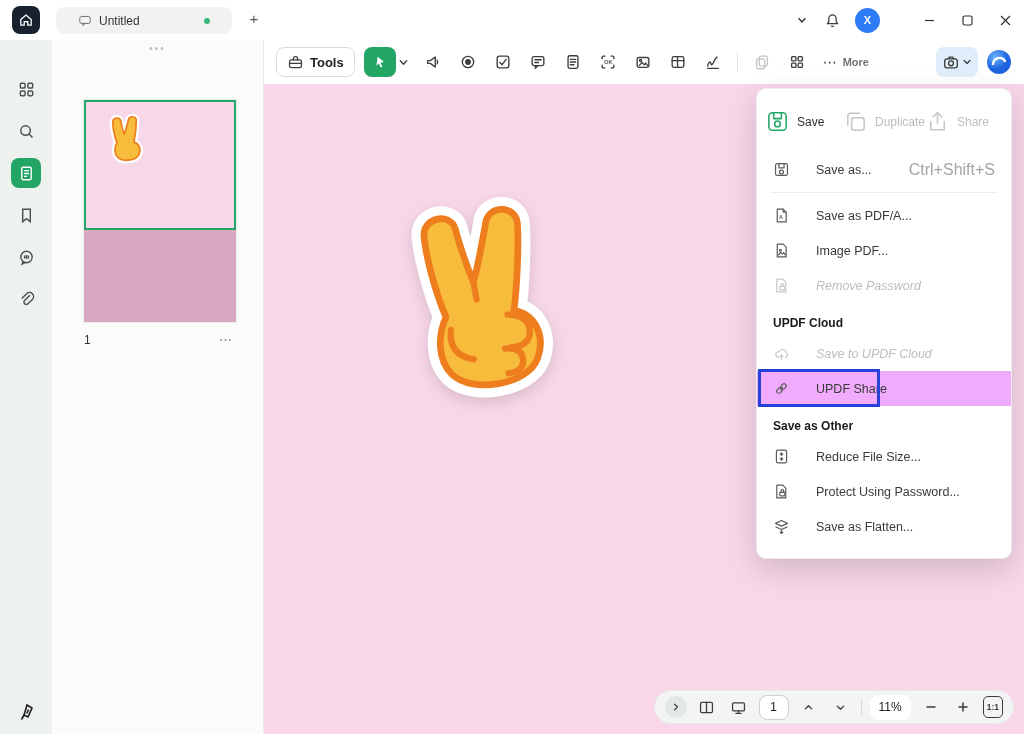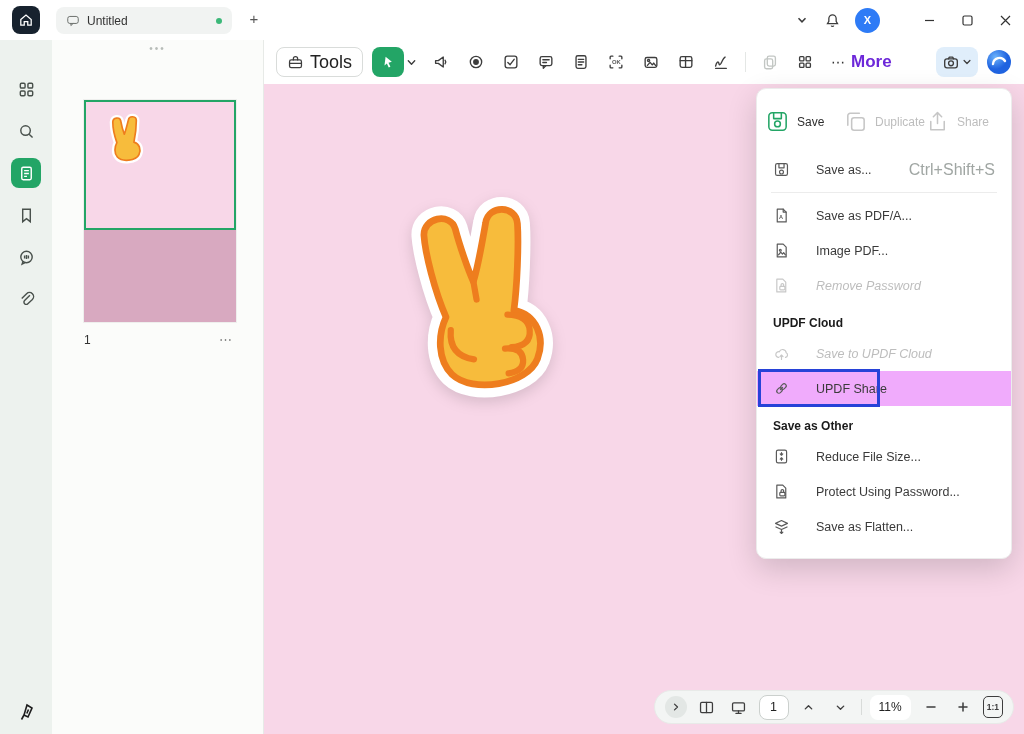--- a/index.html
+++ b/index.html
@@ -4,21 +4,21 @@
 <style>
   * { margin:0; padding:0; box-sizing:border-box; }
   html,body { width:1024px; height:734px; }
   body { font-family:"Liberation Sans", sans-serif; background:#fff; overflow:hidden; }
   .app { position:relative; width:1024px; height:734px; background:#fff; }
 
   
   .titlebar { position:absolute; top:0; left:0; right:0; height:40px; background:#fff; display:flex; align-items:center; z-index:40; }
   .home-btn { position:absolute; left:12px; top:6px; width:28px; height:28px; background:#17222e; border-radius:8px; display:flex; align-items:center; justify-content:center; cursor:pointer; }
   .home-btn svg { stroke:#fff; fill:none; stroke-width:1.6; }
-  .tab { position:absolute; left:56px; top:7px; height:27px; width:176px; background:#f1f3f2; border-radius:8px; display:flex; align-items:center; gap:7px; padding:0 10px; cursor:pointer; }
+  .tab { position:absolute; left:56px; top:7px; height:27px; width:176px; background:#f1f3f2; border-radius:8px; display:flex; align-items:center; gap:7px; padding:0 22px; cursor:pointer; }
   .tab svg { stroke:#6a6f6c; fill:none; stroke-width:1.4; flex:none; }
   .tab-title { font-size:12px; color:#333; }
   .tab-dot { width:6px; height:6px; border-radius:50%; background:#3cb879; margin-left:auto; }
   .add-tab { position:absolute; left:244px; top:10px; font-size:15px; color:#555; cursor:pointer; width:20px; text-align:center; }
   .tb-right { position:absolute; right:0; top:0; height:40px; display:flex; align-items:center; }
   .tb-btn { width:30px; height:30px; display:flex; align-items:center; justify-content:center; cursor:pointer; }
   .tb-btn svg { stroke:#3c3c3c; fill:none; stroke-width:1.5; }
   .avatar { width:25px; height:25px; border-radius:50%; background:#2e7bf6; color:#fff; font-size:11px; font-weight:bold; display:flex; align-items:center; justify-content:center; margin:0 8px; cursor:pointer; }
   .win-group { display:flex; margin-left:22px; }
   .win-btn { width:38px; height:40px; display:flex; align-items:center; justify-content:center; cursor:pointer; }
@@ -45,29 +45,29 @@
   .thumb-rest { position:absolute; left:0; right:0; top:130px; bottom:0; background:#d8a9c0; }
   .thumb-sticker { position:absolute; left:18px; top:10px; width:48px; }
   .thumb-footer { position:absolute; left:32px; top:292px; width:152px; display:flex; align-items:center; }
   .thumb-num { font-size:12px; color:#333; }
   .thumb-more { margin-left:auto; color:#666; font-size:13px; cursor:pointer; padding-right:4px; }
 
   
   .toolbar { position:absolute; top:40px; left:264px; right:0; height:44px; background:#fff; display:flex; align-items:center; padding:0 12px; gap:5px; }
   .toolbar svg { stroke:#3d3d3d; fill:none; stroke-width:1.5; stroke-linecap:round; stroke-linejoin:round; }
   .tools-btn { height:30px; border:1px solid #d9dcda; border-radius:8px; display:flex; align-items:center; gap:6px; padding:0 10px; cursor:pointer; background:#fff; }
-  .tools-label { font-size:18px; color:#222; font-weight:normal; }
+  .tools-label { font-size:13px; color:#222; font-weight:bold; }
   .select-split { display:flex; align-items:center; gap:2px; margin:0 4px; cursor:pointer; }
   .select-btn { width:32px; height:30px; background:#23a566; border-radius:8px; display:flex; align-items:center; justify-content:center; }
   .icon-btn { width:30px; height:30px; border-radius:6px; display:flex; align-items:center; justify-content:center; cursor:pointer; }
   .icon-btn.disabled svg { stroke:#c2c6c3; }
   .tb-sep { width:1px; height:20px; background:#e4e7e5; margin:0 4px; }
   .more-btn { display:flex; align-items:center; gap:5px; padding:0 6px; height:30px; cursor:pointer; }
   .more-dots { font-size:14px; color:#333; letter-spacing:1px; }
-  .more-label { font-size:17px; color:#6d28d9; font-weight:bold; }
+  .more-label { font-size:11px; color:#737373; font-weight:bold; }
   .toolbar-right { margin-left:auto; display:flex; align-items:center; gap:8px; }
   .camera-btn { height:30px; background:#e0eefb; border-radius:8px; display:flex; align-items:center; gap:2px; padding:0 6px; cursor:pointer; }
   .ai-btn { width:26px; height:26px; border-radius:50%; cursor:pointer; }
 
   
   .canvas { position:absolute; top:84px; left:264px; right:0; bottom:0; background:#f8d7e8; }
   .sticker { position:absolute; left:121px; top:100px; width:192px; filter:drop-shadow(0 5px 7px rgba(0,0,0,.13)); }
 
   
   .statusbar { position:absolute; right:10px; bottom:10px; height:34px; background:#f3f5f4; border:1px solid #e8eae8; border-radius:17px; display:flex; align-items:center; padding:0 10px; gap:8px; }

